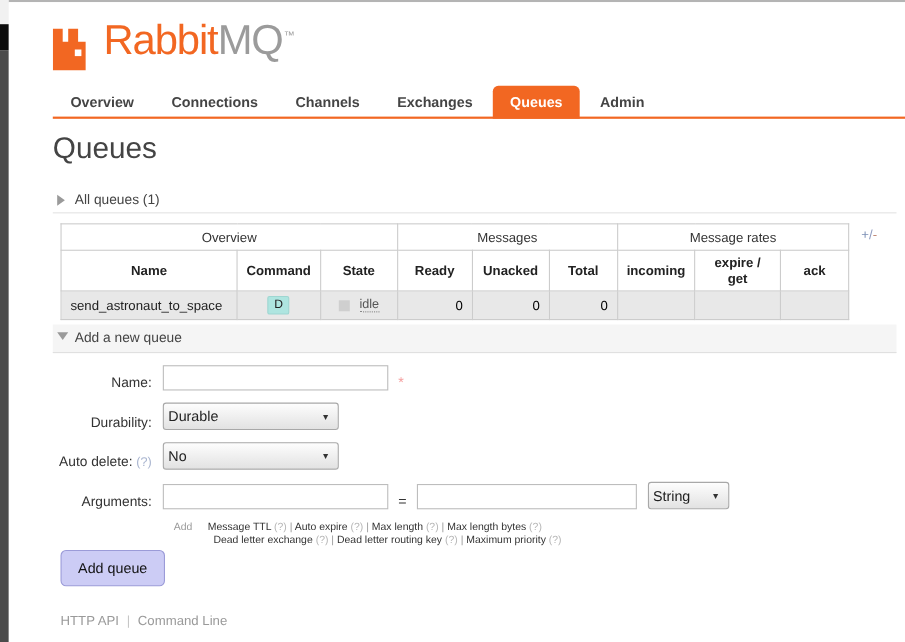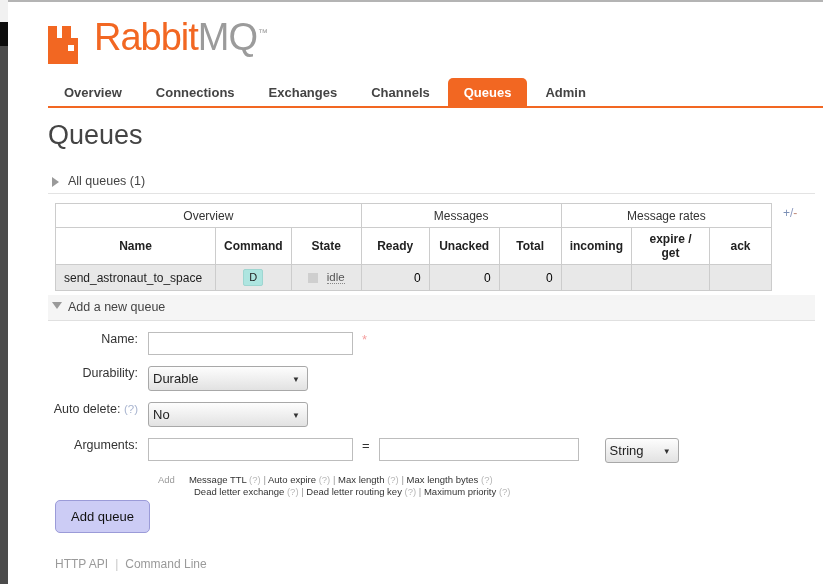--- a/index.html
+++ b/index.html
@@ -155,21 +155,21 @@
   .plusminus {
     position: absolute; left: 775px; top: 204px;
     font-size: 12px; cursor: pointer; letter-spacing: 0px;
   }
   .pm-plus { color: #7b8fb5; }
   .pm-slash { color: #8f9cc0; }
   .pm-minus { color: #c08a7a; }
 
   
   .form { position: absolute; left: 40px; top: 330px; width: 640px; }
-  .frow { display: flex; align-items: flex-start; margin-bottom: 11px; }
+  .frow { display: flex; align-items: flex-end; margin-bottom: 11px; }
   .flabel {
     width: 100px; text-align: right;
     font-size: 12.5px; color: #333;
     padding-right: 10px;
     white-space: nowrap;
   }
   .qmark { color: #a8b4cf; font-size: 11.5px; cursor: help; }
   .txtinput {
     height: 23px; width: 205px;
     border: 1px solid #bdbdbd;
@@ -195,21 +195,21 @@
   }
   .selbox::after {
     content: "\25BC";
     position: absolute; right: 8px; top: 50%;
     transform: translateY(-50%);
     font-size: 8px; color: #333; pointer-events: none;
   }
   .arg-eq { margin: 0 9px; font-size: 13px; color: #333; }
   .arg-key { width: 205px; }
   .arg-val { width: 200px; }
-  select.type-sel { width: 74px; margin-left: 16px; }
+  select.type-sel { width: 74px; }
 
   .arg-links {
     margin: 2px 0 0 110px;
     font-size: 9.5px; line-height: 12px; color: #555;
   }
   .arg-links .add-lnk { color: #9a9a9a; margin-right: 14px; }
   .arg-links a {
     color: #333; text-decoration: none; cursor: pointer;
   }
   .arg-links .hq { color: #b6b6b6; }
@@ -252,22 +252,22 @@
       </svg>
       <div class="logo-text">
         <span class="logo-rabbit">Rabbit</span><span class="logo-mq">MQ</span><span class="logo-tm">™</span>
       </div>
     </div>
 
     <div class="nav">
       <ul>
         <li>Overview</li>
         <li>Connections</li>
+        <li>Channels</li>
         <li>Exchanges</li>
-        <li>Channels</li>
         <li class="active">Queues</li>
         <li>Admin</li>
       </ul>
     </div>
 
     <h1 class="page-title">Queues</h1>
 
     <div class="section-head" id="all-queues-head">
       <span class="tri tri-right"></span>
       <span>All queues (1)</span>

